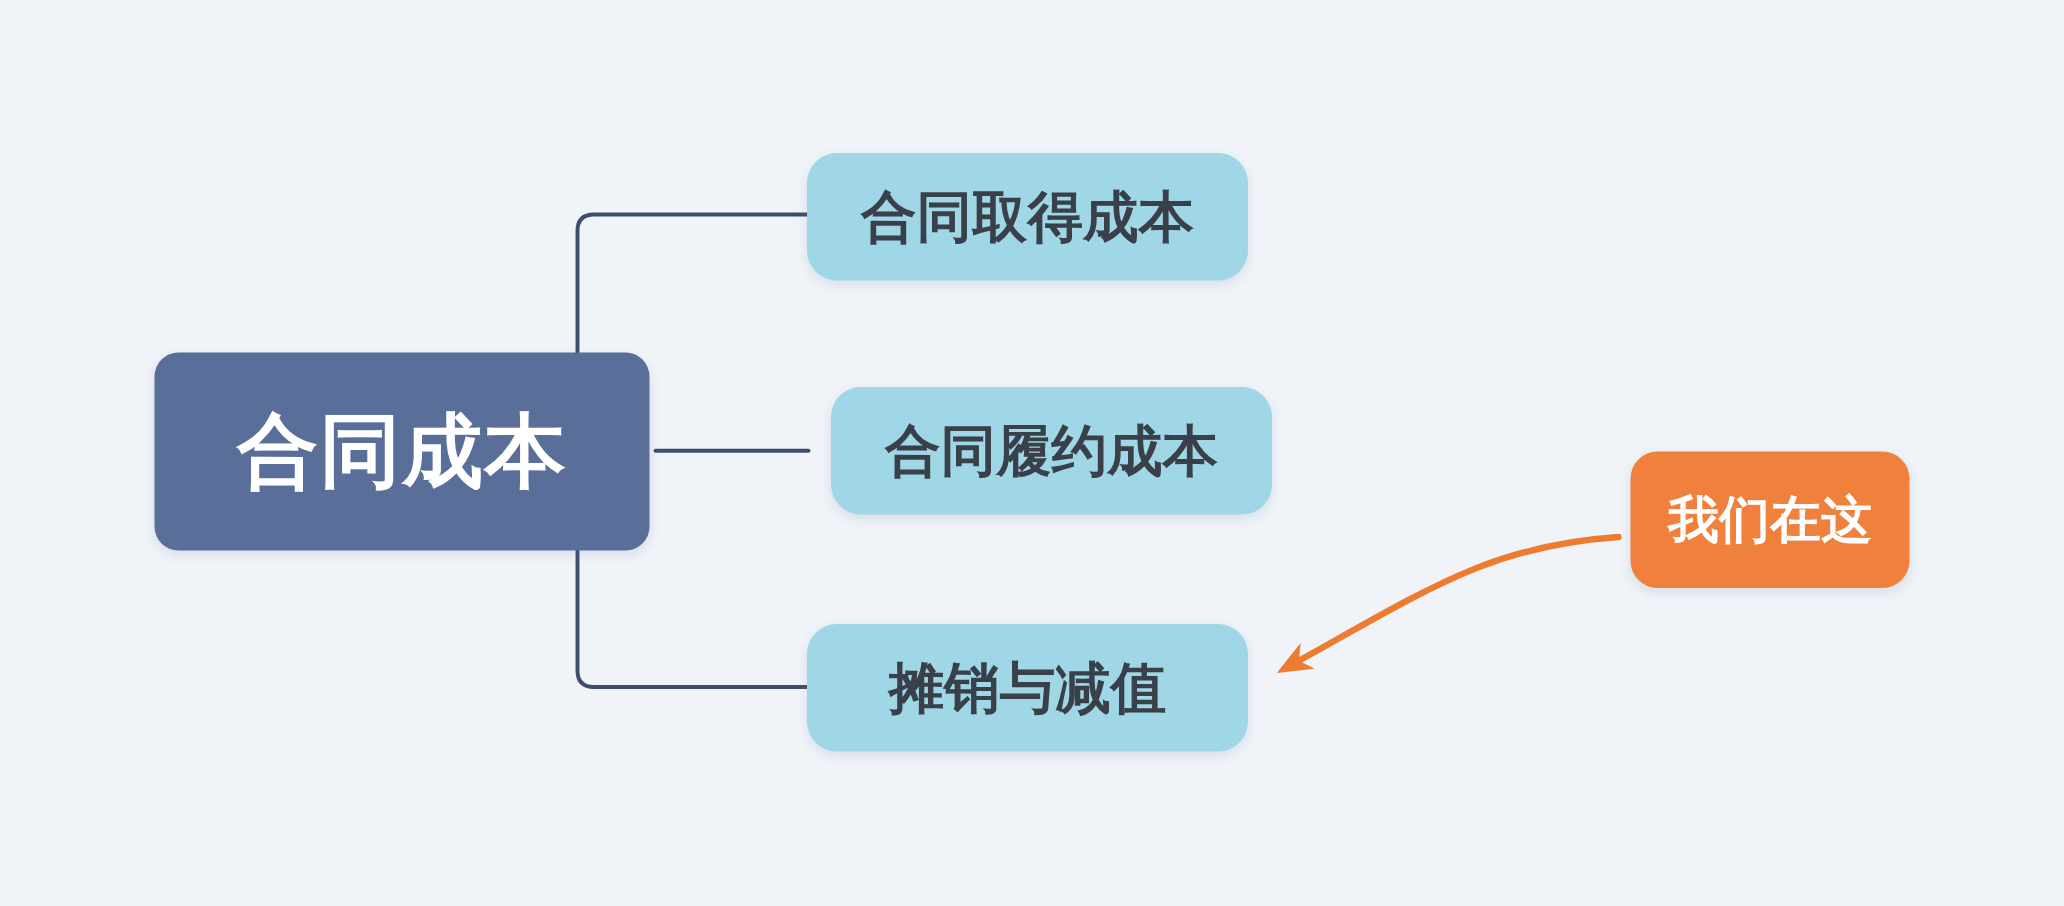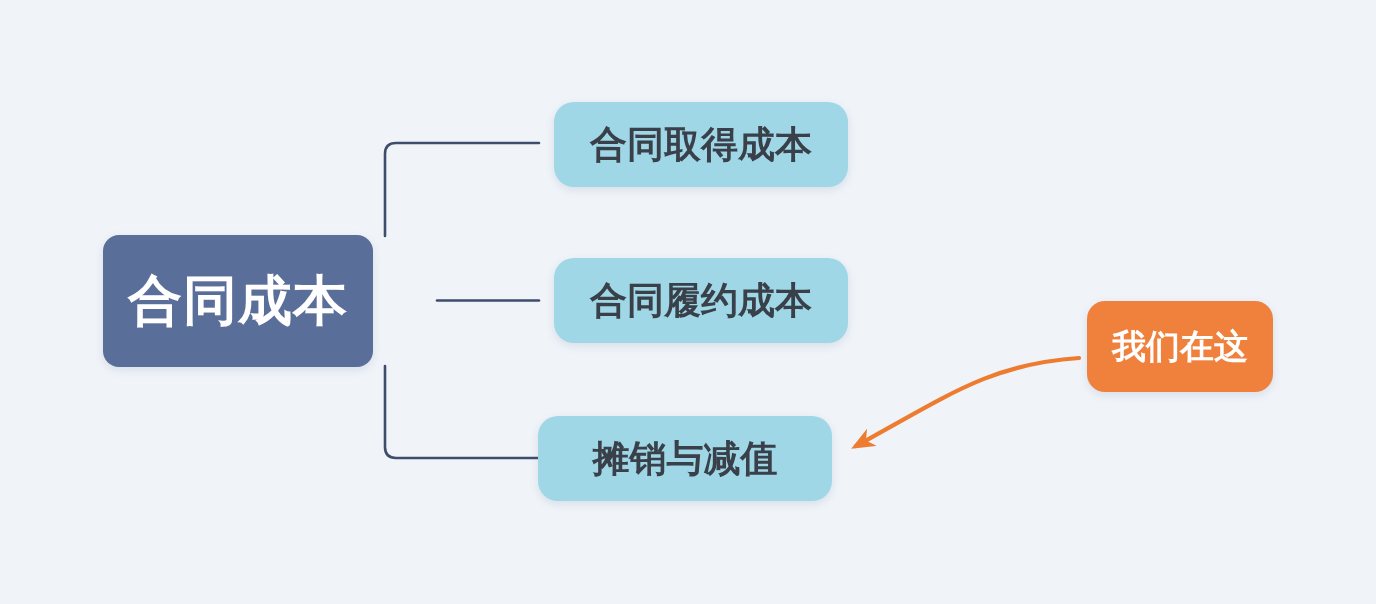--- a/index.html
+++ b/index.html
@@ -49,21 +49,21 @@
     display:flex;
     align-items:center;
     justify-content:center;
     box-sizing:border-box;
     box-shadow:0 3px 8px rgba(90,110,150,0.16);
     cursor:pointer;
     user-select:none;
   }
   .node-root{
     left:103px;top:235px;
-    width:270px;height:132px;
+    width:330px;height:132px;
     border-radius:16px;
     background:var(--root-node);
   }
   .node-root .label{
     color:var(--root-text);
     font-size:54px;
     font-weight:900;
     letter-spacing:1px;
     white-space:nowrap;
   }
@@ -72,21 +72,21 @@
     width:294px;height:85px;
     border-radius:20px;
     background:var(--child-node);
   }
   .node-child .label{
     color:var(--child-text);
     font-size:37px;
     font-weight:800;
     white-space:nowrap;
   }
-  .node-child-top{top:102px;margin-left:16px;}
+  .node-child-top{top:102px;}
   .node-child-mid{top:258px;margin-left:16px;}
   .node-child-bottom{top:416px;}
   .node-callout{
     left:1087px;top:301px;
     width:186px;height:91px;
     border-radius:18px;
     background:var(--callout-node);
     justify-content:center;
   }
   .node-callout .label{

